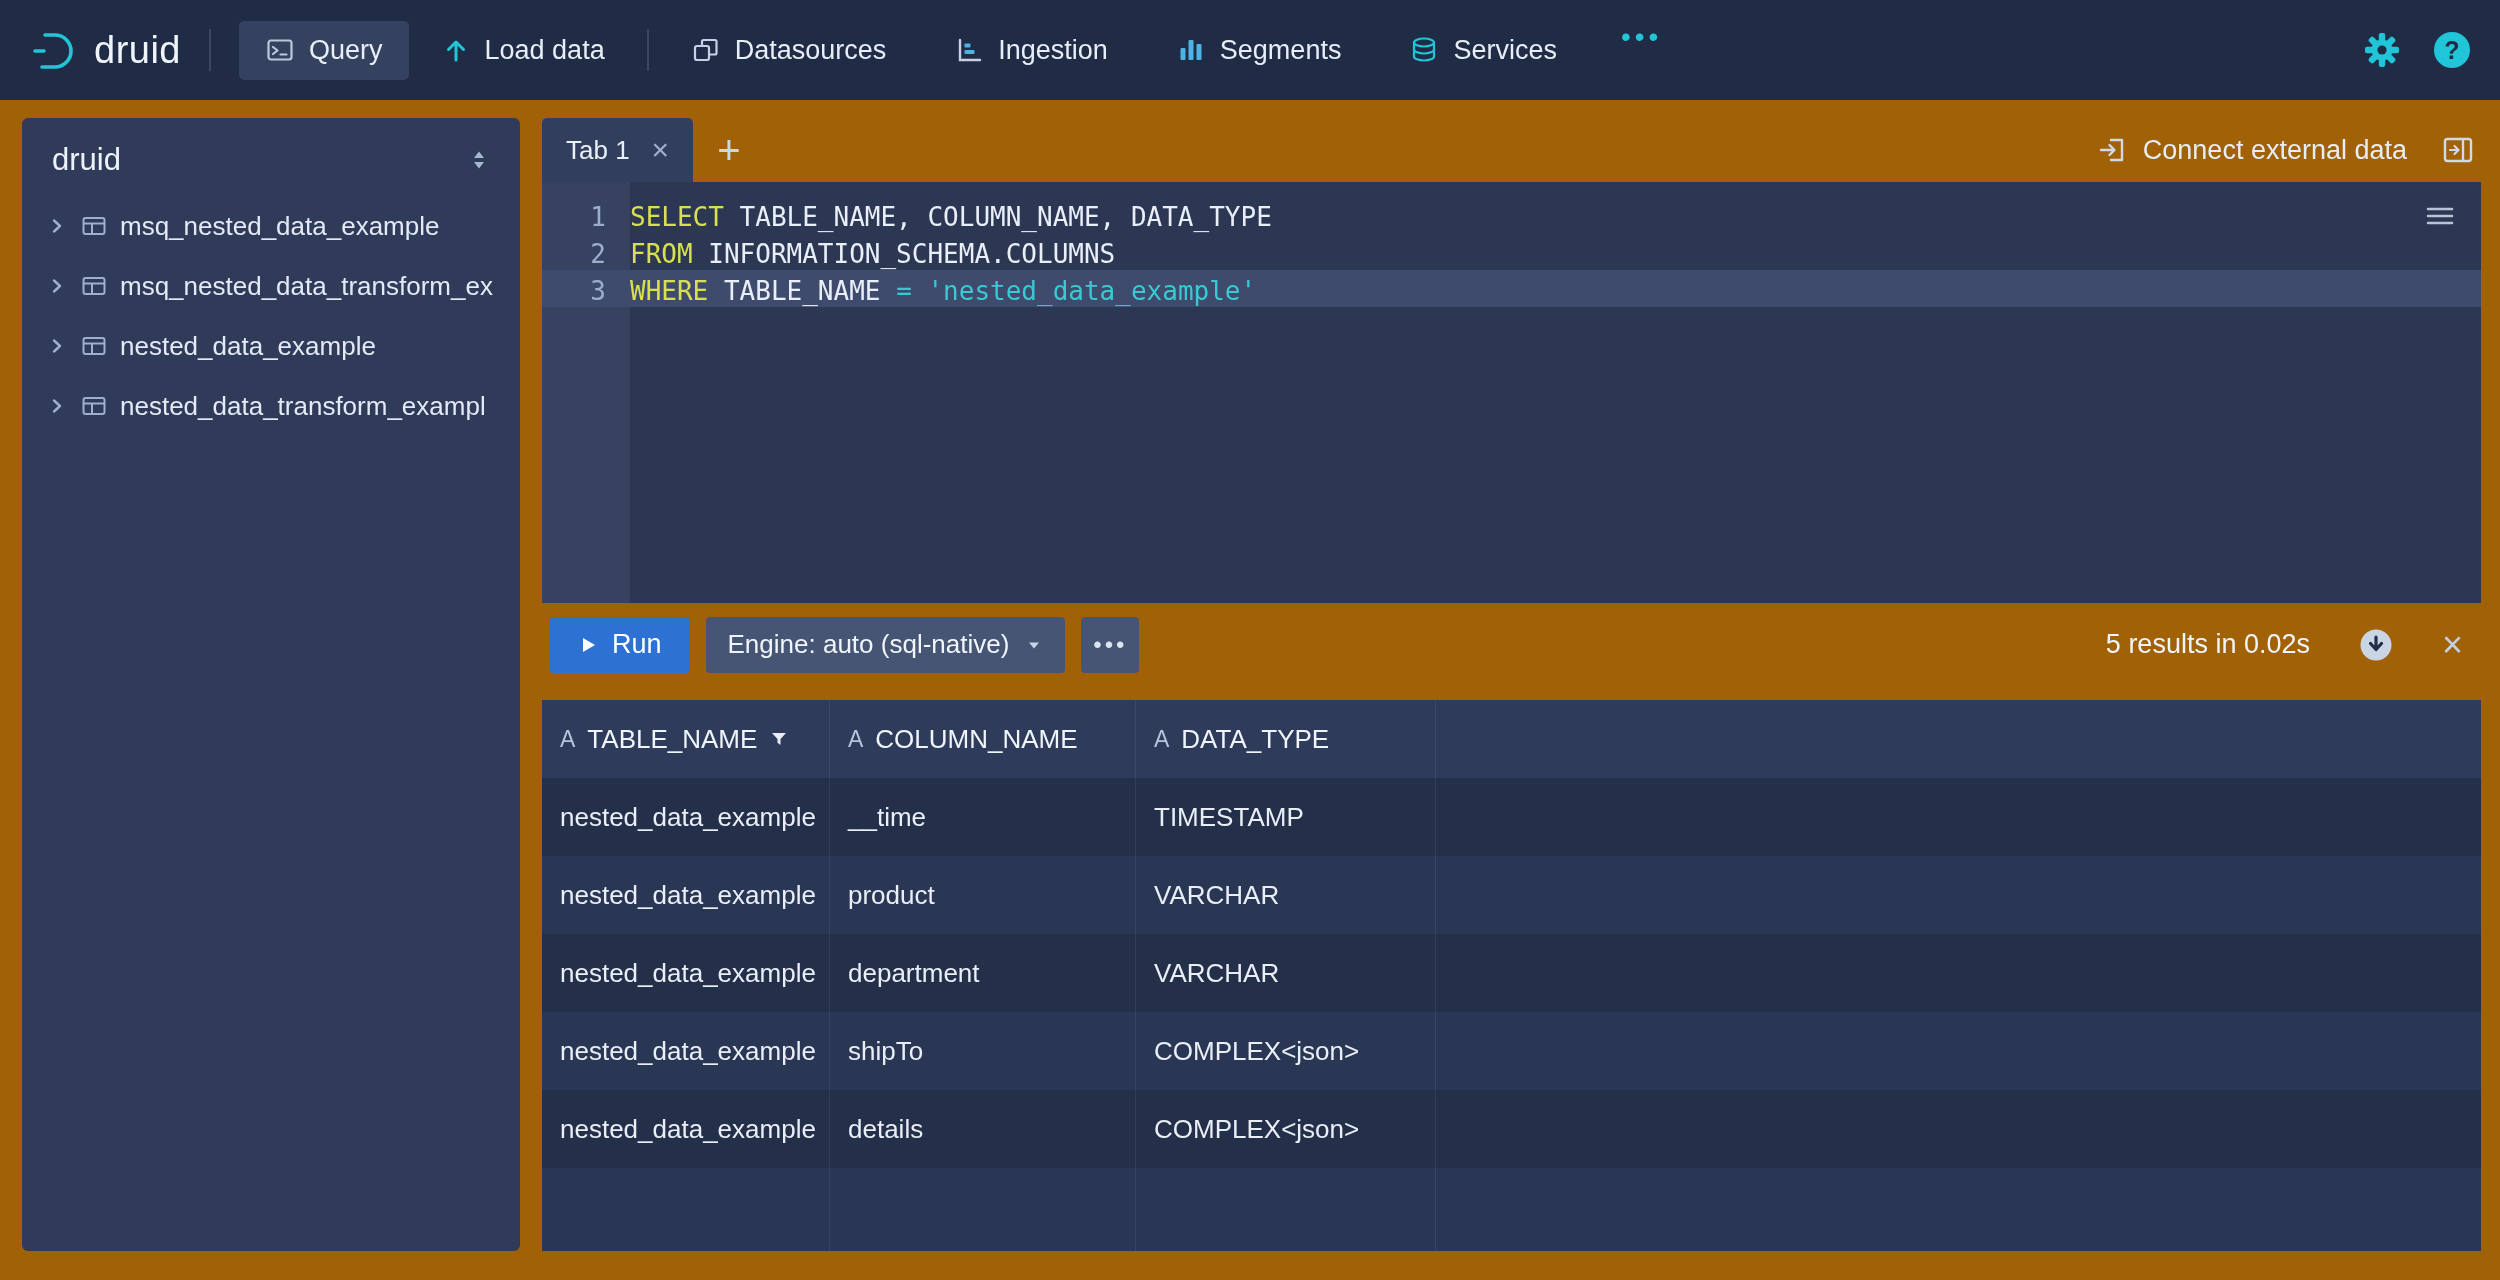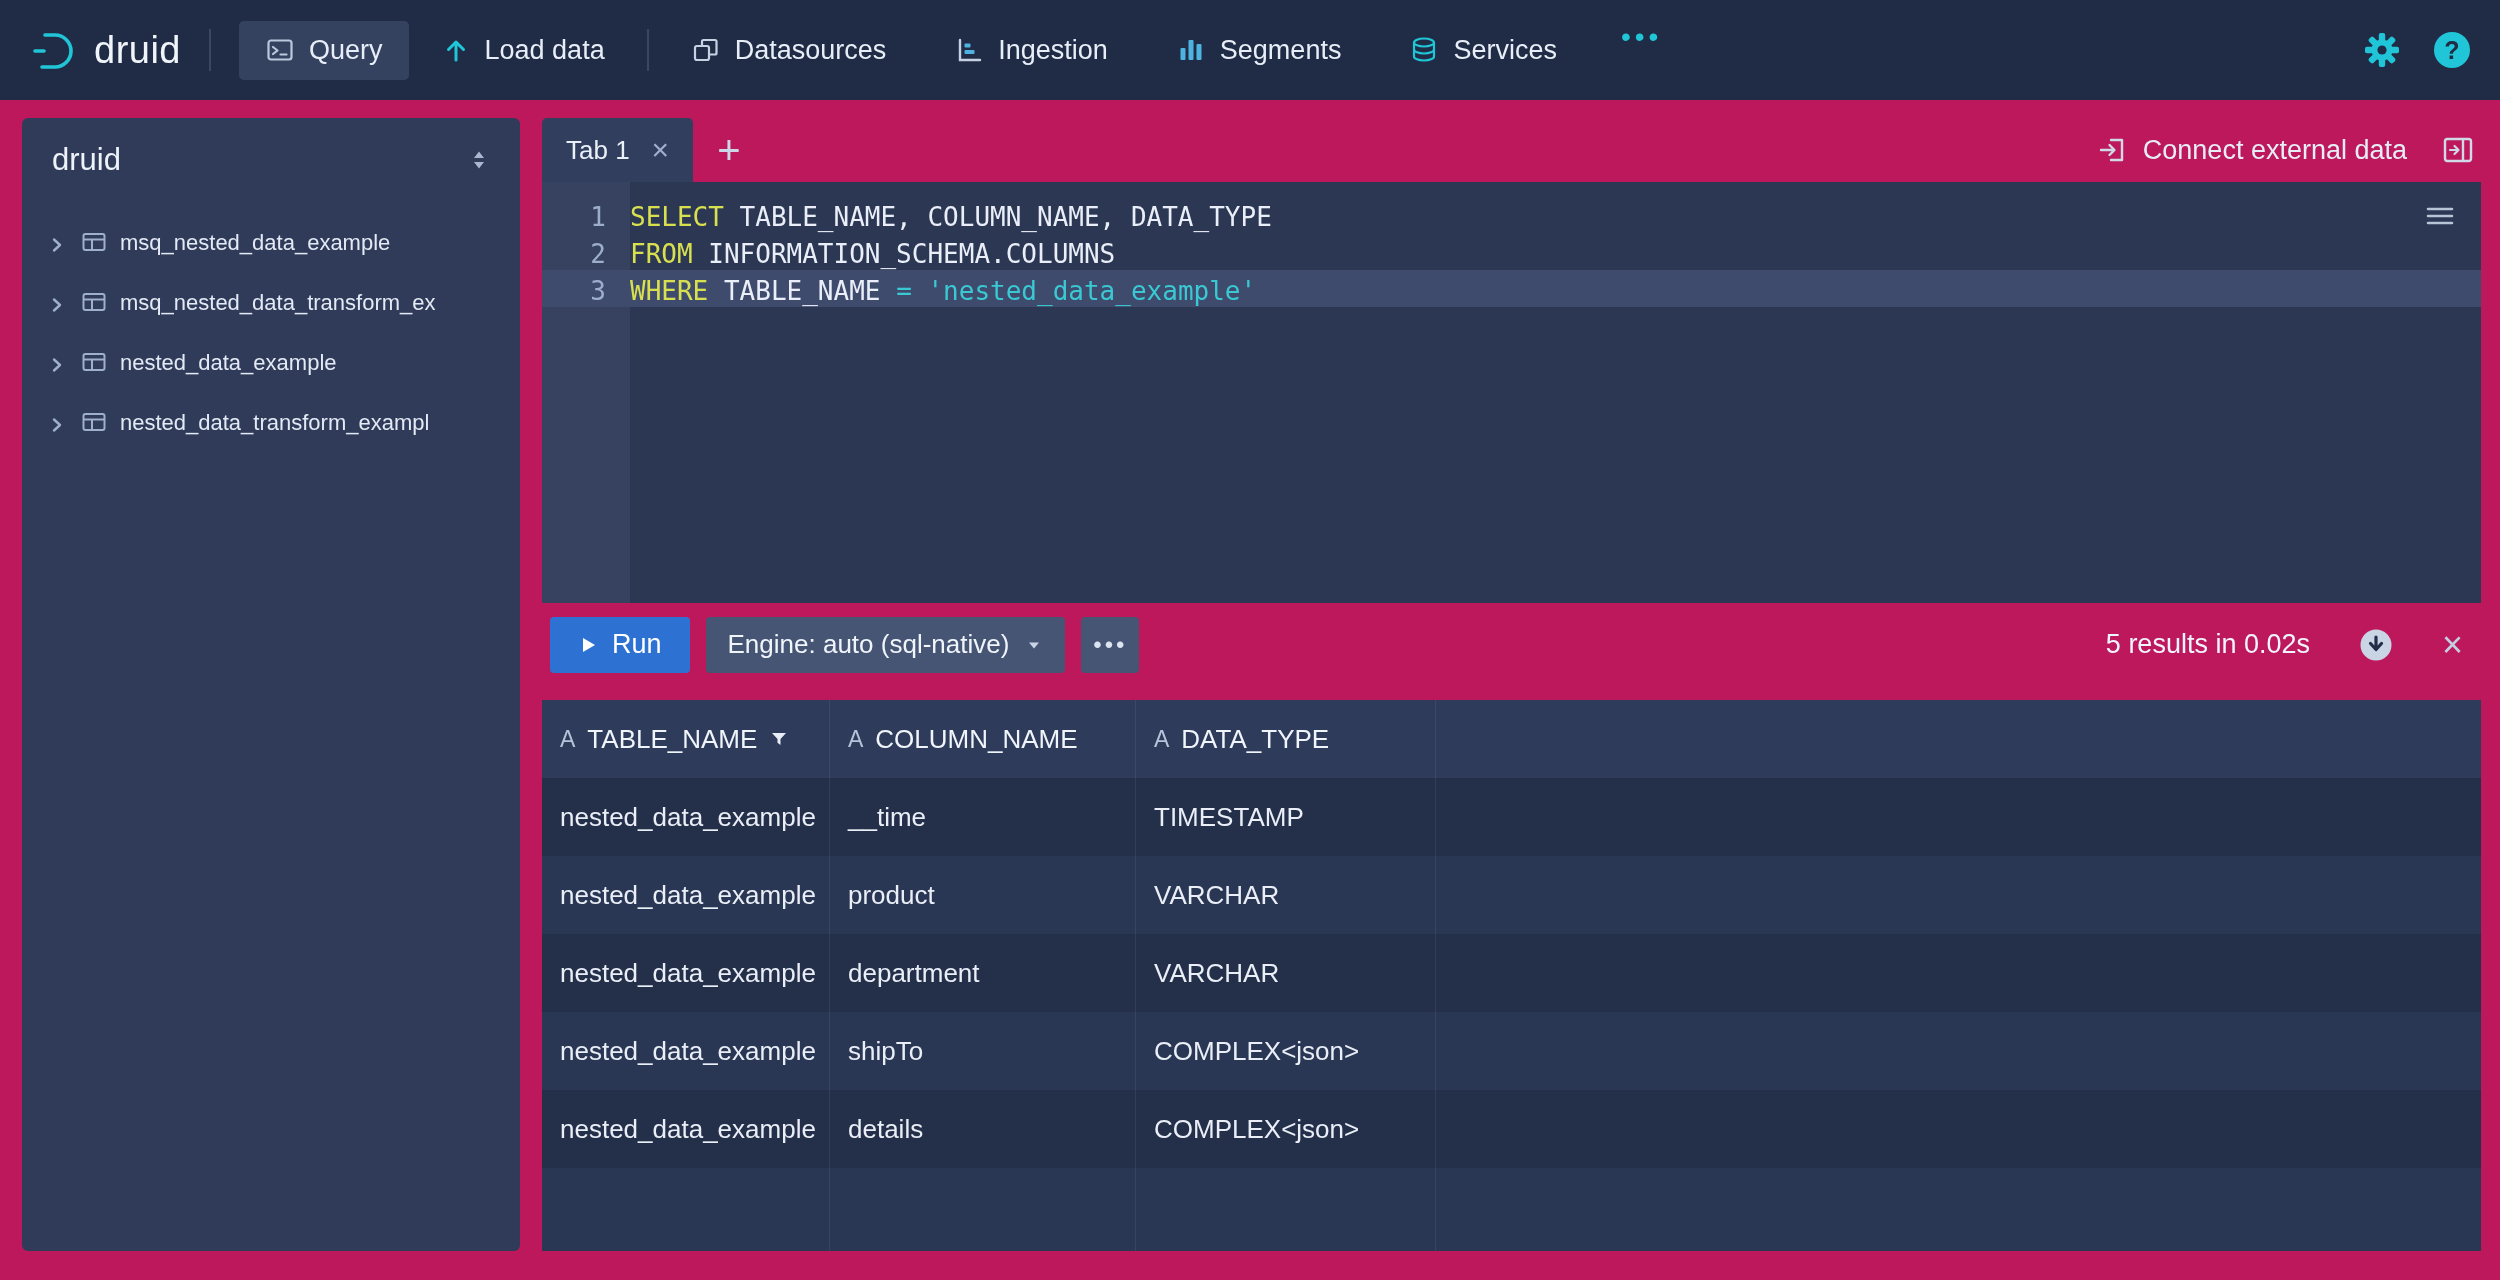--- a/index.html
+++ b/index.html
@@ -1,18 +1,18 @@
 <!DOCTYPE html>
 <html><head>
 <meta charset="utf-8">
 <style>
   * { box-sizing: border-box; margin: 0; padding: 0; }
   html,body { background:#131c30; }
   body { font-family:"Liberation Sans", sans-serif; color:#eef3fa; }
-  .app { position:relative; width:2500px; height:1280px; background:#be185d; overflow:hidden; }
+  .app { position:relative; width:2500px; height:1280px; background:#a16207; overflow:hidden; }
 
   
   .navbar { position:absolute; left:0; top:0; width:2500px; height:100px;
             display:flex; align-items:center; padding:0 30px; background:#202c46; }
   .brand { display:flex; align-items:center; gap:16px; cursor:pointer; }
   .brand-text { font-size:38px; font-weight:400; color:#f0f5fb; letter-spacing:0.5px; }
   .nav-sep { width:2px; height:42px; background:#3a4663; margin:0 28px; }
   .nav-item { display:flex; align-items:center; gap:14px; font-size:27px; color:#e8eef7;
               padding:0 14px; height:59px; border-radius:5px; cursor:pointer; }
   .nav-item.pill { background:#35425f; padding:0 26px; }
@@ -21,22 +21,22 @@
   .nav-right { margin-left:auto; display:flex; align-items:center; gap:34px; }
   .help-circle { width:36px; height:36px; border-radius:50%; background:#20c6d8; color:#202c46;
                  font-weight:bold; font-size:25px; display:flex; align-items:center; justify-content:center; }
 
   
   .sidebar { position:absolute; left:22px; top:118px; width:498px; height:1133px;
              background:#2f3b59; border-radius:6px; }
   .sidebar-header { display:flex; align-items:center; justify-content:space-between;
                     padding:24px 28px 18px 30px; }
   .sidebar-title { font-size:31px; font-weight:500; color:#eef3fa; }
-  .tree-item { display:flex; align-items:flex-end; gap:12px; height:60px; padding:0 16px 0 24px;
-               font-size:22px; color:#e3eaf5; cursor:pointer; white-space:nowrap; overflow:hidden; }
+  .tree-item { display:flex; align-items:center; gap:12px; height:60px; padding:0 16px 0 24px;
+               font-size:26px; color:#e3eaf5; cursor:pointer; white-space:nowrap; overflow:hidden; }
   .tree-label { overflow:hidden; white-space:nowrap; }
 
   
   .main { position:absolute; left:542px; top:118px; width:1939px; height:1133px;
           display:flex; flex-direction:column; }
 
   
   .tabbar { height:64px; display:flex; align-items:stretch; }
   .tab { display:flex; align-items:center; gap:22px; background:#323e5d; border-radius:5px 5px 0 0;
          padding:0 24px; font-size:26px; color:#eaf0f8; cursor:pointer; }

